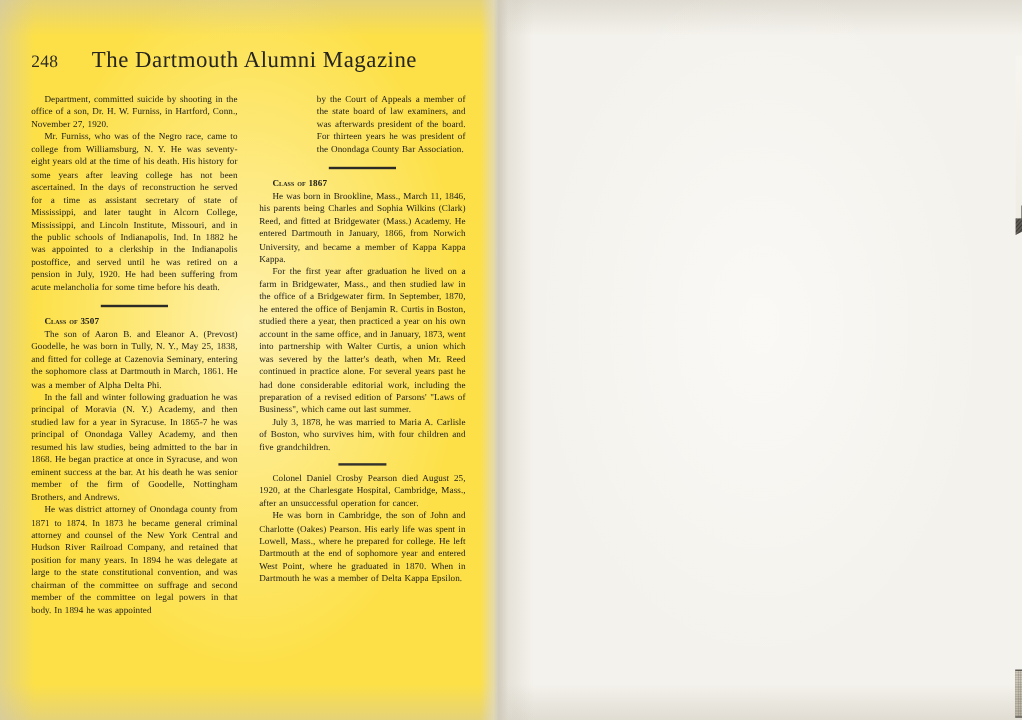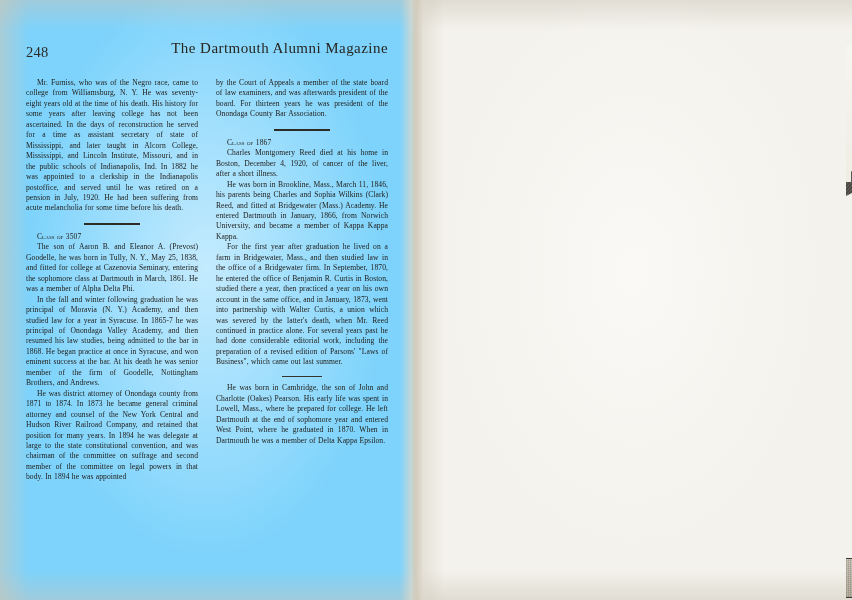--- a/index.html
+++ b/index.html
@@ -14,21 +14,21 @@
     overflow: hidden;
     background: #f3f1ea;
     font-family: "Liberation Serif", serif;
   }
 
   
   .leaf {
     position: absolute;
     top: 0;
     height: 600px;
-    background: #7dd3fc;
+    background: #fde047;
   }
   #leaf-left  { left: 0;   width: 414px; }
   #leaf-right { left: 414px; width: 438px; background:#f4f2ec; }
 
   
   .paper-grain {
     position: absolute; inset: 0;
     pointer-events: none;
     background:
       radial-gradient(ellipse at 50% 45%, rgba(255,255,255,0.55) 0%, rgba(250,247,239,0) 62%),
@@ -60,56 +60,57 @@
     height: 24px;
     margin-bottom: 14px;
   }
   #folio {
     position: absolute; left: 0; top: 4px;
     font-size: 14.5px;
     color: #2b2a27;
     letter-spacing: .3px;
   }
   #head-title {
-    text-align: right;
-    font-size: 15px;
+    text-align: center;
+    font-size: 19px;
     color: #26251f;
     letter-spacing: .45px;
     padding-left: 10px;
   }
   #columns {
     display: flex;
     gap: 18px;
   }
   .col { width: 172px; }
   .col p {
     margin: 0;
     font-size: 7.6px;
     line-height: 10.45px;
     text-align: justify;
     text-indent: 11px;
     color: #22211d;
     letter-spacing: .06px;
     word-spacing: .4px;
     -webkit-font-smoothing: none;
   }
-  .col p.noindent { text-indent: 0; }
+  .col p.noindent { text-indent: 0; margin-left: 48px; }
   .class-rule {
     width: 56px;
     height: 2px;
     background: #2c2b26;
     margin: 9px auto 7px auto;
   }
   .class-head {
     text-align: center;
     font-size: 8.4px;
     letter-spacing: .9px;
     color: #26251f;
     margin: 0 0 3px 0;
     font-variant: small-caps;
+    font-weight: bold;
   }
   .class-head .yr { font-variant: normal; }
   .obit-rule {
     width: 40px; height: 1.5px;
     background: #34322c;
     margin: 8px auto 6px auto;
   }
 
   
   #ad {
@@ -163,42 +164,44 @@
     <div id="left-inner">
 
       <div id="running-head">
         <div id="folio">248</div>
         <div id="head-title">The Dartmouth Alumni Magazine</div>
       </div>
 
       <div id="columns">
 
         <div class="col">
+          <p>Department, committed suicide by shooting in the office of a son, Dr. H. W. Furniss, in Hartford, Conn., November 27, 1920.</p>
           <p>Mr. Furniss, who was of the Negro race, came to college from Williamsburg, N. Y. He was seventy-eight years old at the time of his death. His history for some years after leaving college has not been ascertained. In the days of reconstruction he served for a time as assistant secretary of state of Mississippi, and later taught in Alcorn College, Mississippi, and Lincoln Institute, Missouri, and in the public schools of Indianapolis, Ind. In 1882 he was appointed to a clerkship in the Indianapolis postoffice, and served until he was retired on a pension in July, 1920. He had been suffering from acute melancholia for some time before his death.</p>
 
           <div class="class-rule"></div>
           <p class="class-head"><span>Class of </span><span class="yr">3507</span></p>
 
           <p>The son of Aaron B. and Eleanor A. (Prevost) Goodelle, he was born in Tully, N. Y., May 25, 1838, and fitted for college at Cazenovia Seminary, entering the sophomore class at Dartmouth in March, 1861. He was a member of Alpha Delta Phi.</p>
           <p>In the fall and winter following graduation he was principal of Moravia (N. Y.) Academy, and then studied law for a year in Syracuse. In 1865-7 he was principal of Onondaga Valley Academy, and then resumed his law studies, being admitted to the bar in 1868. He began practice at once in Syracuse, and won eminent success at the bar. At his death he was senior member of the firm of Goodelle, Nottingham Brothers, and Andrews.</p>
           <p>He was district attorney of Onondaga county from 1871 to 1874. In 1873 he became general criminal attorney and counsel of the New York Central and Hudson River Railroad Company, and retained that position for many years. In 1894 he was delegate at large to the state constitutional convention, and was chairman of the committee on suffrage and second member of the committee on legal powers in that body. In 1894 he was appointed</p>
         </div>
 
         <div class="col">
           <p class="noindent">by the Court of Appeals a member of the state board of law examiners, and was afterwards president of the board. For thirteen years he was president of the Onondaga County Bar Association.</p>
 
           <div class="class-rule"></div>
           <p class="class-head"><span>Class of </span><span class="yr">1867</span></p>
 
-          <p>Charles Montgomery Reed died at his home in Boston, December 4, 1920, of cancer of the liver, after a short illness.</p>
           <p>He was born in Brookline, Mass., March 11, 1846, his parents being Charles and Sophia Wilkins (Clark) Reed, and fitted at Bridgewater (Mass.) Academy. He entered Dartmouth in January, 1866, from Norwich University, and became a member of Kappa Kappa Kappa.</p>
           <p>For the first year after graduation he lived on a farm in Bridgewater, Mass., and then studied law in the office of a Bridgewater firm. In September, 1870, he entered the office of Benjamin R. Curtis in Boston, studied there a year, then practiced a year on his own account in the same office, and in January, 1873, went into partnership with Walter Curtis, a union which was severed by the latter's death, when Mr. Reed continued in practice alone. For several years past he had done considerable editorial work, including the preparation of a revised edition of Parsons' "Laws of Business", which came out last summer.</p>
+          <p>July 3, 1878, he was married to Maria A. Carlisle of Boston, who survives him, with four children and five grandchildren.</p>
 
           <div class="obit-rule"></div>
 
+          <p>Colonel Daniel Crosby Pearson died August 25, 1920, at the Charlesgate Hospital, Cambridge, Mass., after an unsuccessful operation for cancer.</p>
           <p>He was born in Cambridge, the son of John and Charlotte (Oakes) Pearson. His early life was spent in Lowell, Mass., where he prepared for college. He left Dartmouth at the end of sophomore year and entered West Point, where he graduated in 1870. When in Dartmouth he was a member of Delta Kappa Epsilon.</p>
         </div>
 
       </div>
     </div>
   </div>
 
   <div class="leaf" id="leaf-right">
     <div class="paper-grain"></div>
 

